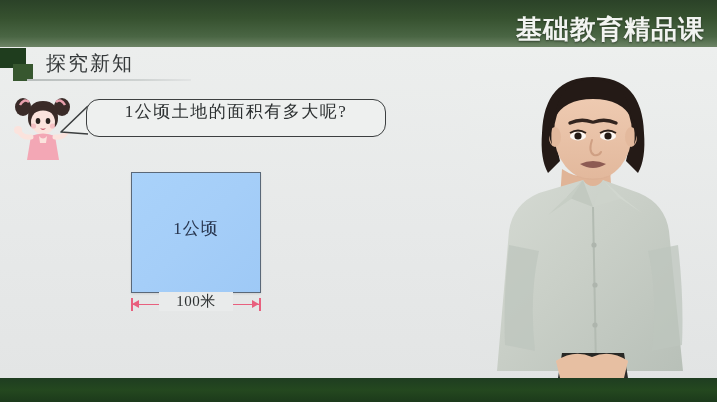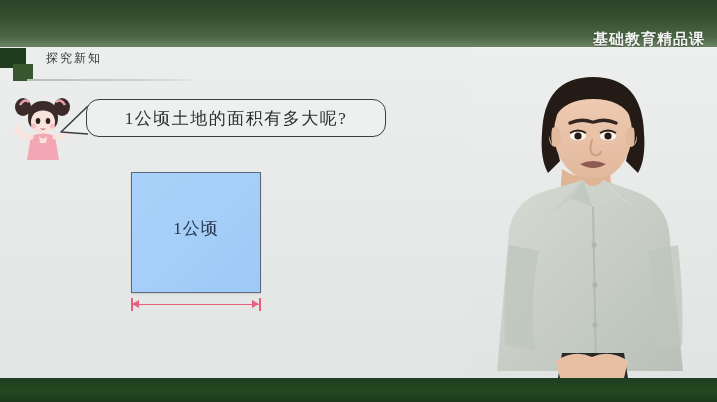--- a/index.html
+++ b/index.html
@@ -18,25 +18,24 @@
   
   .top-band {
     position: absolute; left: 0; top: 0;
     width: 717px; height: 47px;
     background: linear-gradient(180deg,#2b4228 0%, #36512f 38%, #4a6644 78%, #6d8466 100%);
   }
   .brand-title {
     position: absolute; right: 12px; top: 12px;
     font-family: Liberation Serif, serif;
     font-weight: 700;
-    font-size: 15px;
+    font-size: 26px;
     letter-spacing: 1px;
     color: #f2f4f1;
     text-shadow: 0 1px 2px rgba(0,0,0,.45);
-    margin-top: 18px;
   }
 
   
   .board {
     position: absolute; left: 0; top: 47px;
     width: 717px; height: 331px;
     background: linear-gradient(180deg,#eceeed 0%, #e7e9e9 55%, #e3e5e5 100%);
   }
   .bottom-band {
     position: absolute; left: 0; top: 378px;
@@ -51,21 +50,21 @@
     background: #1f3d1e;
   }
   .sq-deco-b {
     position: absolute; left: 13px; top: 64px;
     width: 20px; height: 17px;
     background: #37572f;
   }
   .section-title {
     position: absolute; left: 46px; top: 50px;
     font-family: "Liberation Sans", "DejaVu Sans", sans-serif;
-    font-size: 12px;
+    font-size: 20px;
     color: #35393a;
     letter-spacing: 2px;
   }
   .title-rule {
     position: absolute; left: 27px; top: 79px;
     width: 164px; height: 2px;
     background: linear-gradient(90deg,#b9bebd 0%, #cfd3d2 70%, #e2e4e4 100%);
   }
 
   
@@ -74,21 +73,21 @@
     width: 62px; height: 68px;
   }
 
   
   .bubble {
     position: absolute; left: 86px; top: 99px;
     width: 300px; height: 38px;
     border: 1.6px solid #3c3f40;
     border-radius: 13px;
     background: #eef0ef;
-    display: flex; align-items: center; justify-content: center;
+    display: flex; justify-content: center;
   }
   .bubble-text {
     font-size: 17px;
     color: #2d3132;
     letter-spacing: 1.5px;
     white-space: nowrap;
   }
   .bubble-tail {
     position: absolute; left: 58px; top: 103px;
     width: 32px; height: 34px;
@@ -215,20 +214,21 @@
   <div class="figure-square">
     <div class="figure-label">1公顷</div>
   </div>
 
   <div class="dim-wrap">
     <div class="dim-line"></div>
     <div class="dim-cap-l"></div>
     <div class="dim-cap-r"></div>
     <div class="dim-arrow-l"></div>
     <div class="dim-arrow-r"></div>
+    <div class="dim-text">100米</div>
   </div>
 
 
   <svg class="presenter" viewBox="0 0 247 331">
     <defs>
       <linearGradient id="bgp" x1="0" y1="0" x2="0" y2="1">
         <stop offset="0%" stop-color="#edefee"></stop>
         <stop offset="100%" stop-color="#e2e4e4"></stop>
       </linearGradient>
       <linearGradient id="blouse" x1="0" y1="0" x2="1" y2="1">

